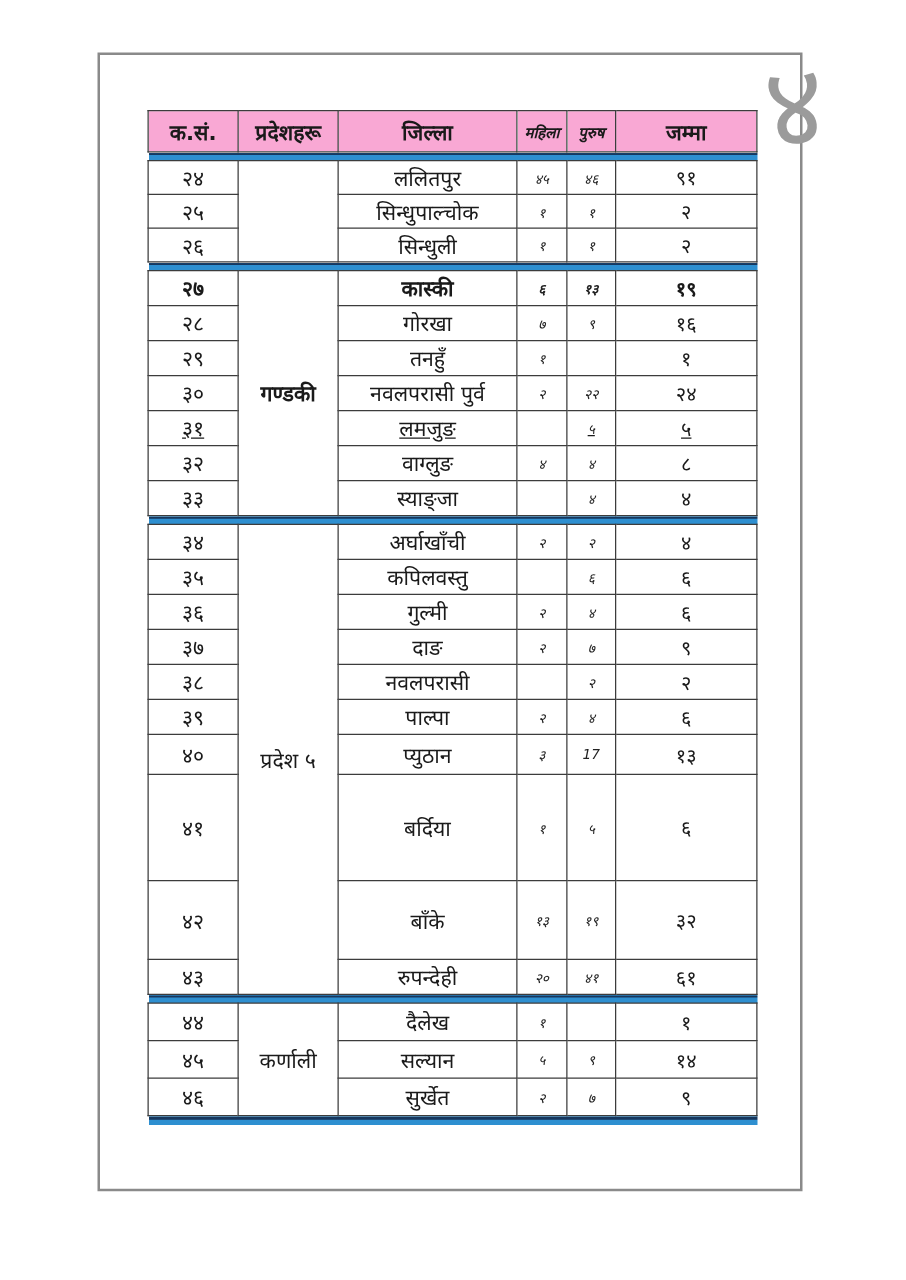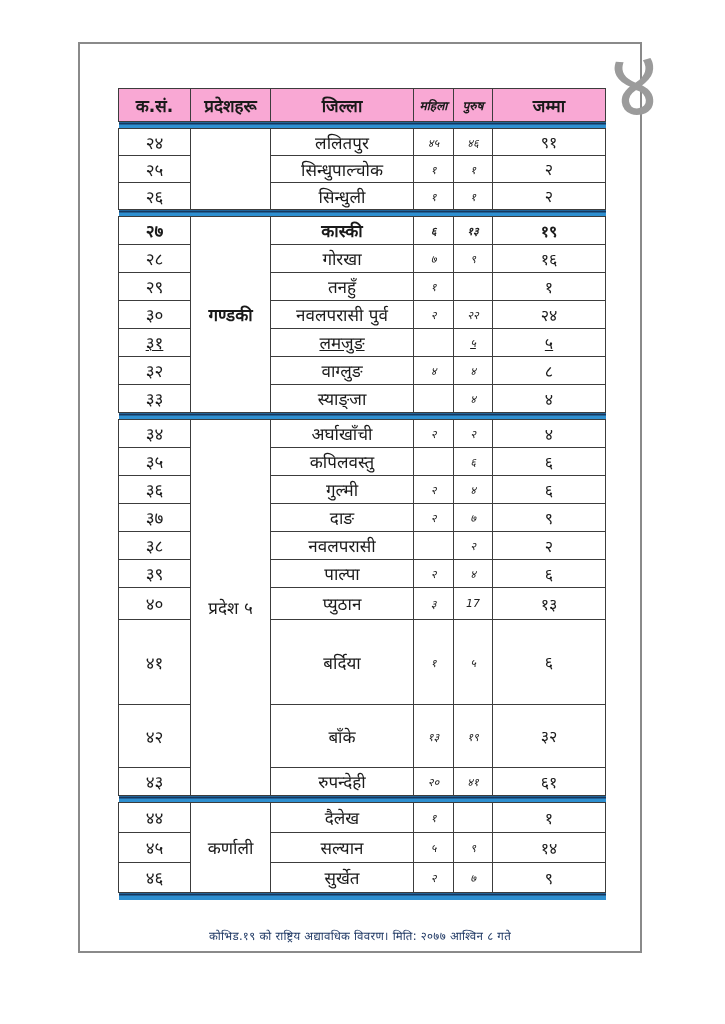--- a/index.html
+++ b/index.html
@@ -285,16 +285,15 @@
             <td class="district">सुर्खेत</td>
             <td class="fm">२</td>
             <td class="fm">७</td>
             <td class="total">९</td>
           </tr>
           <tr class="band">
             <td colspan="6"></td>
           </tr>
         </tbody>
     </table>
-    <div class="footer-caption">कोभिड.१९ को राष्ट्रिय अद्यावधिक विवरण। मिति: २०७७ आश्विन ८ गते</div>
   </div>
   <div class="watermark">४</div>
 </div>
 
 </body></html>

